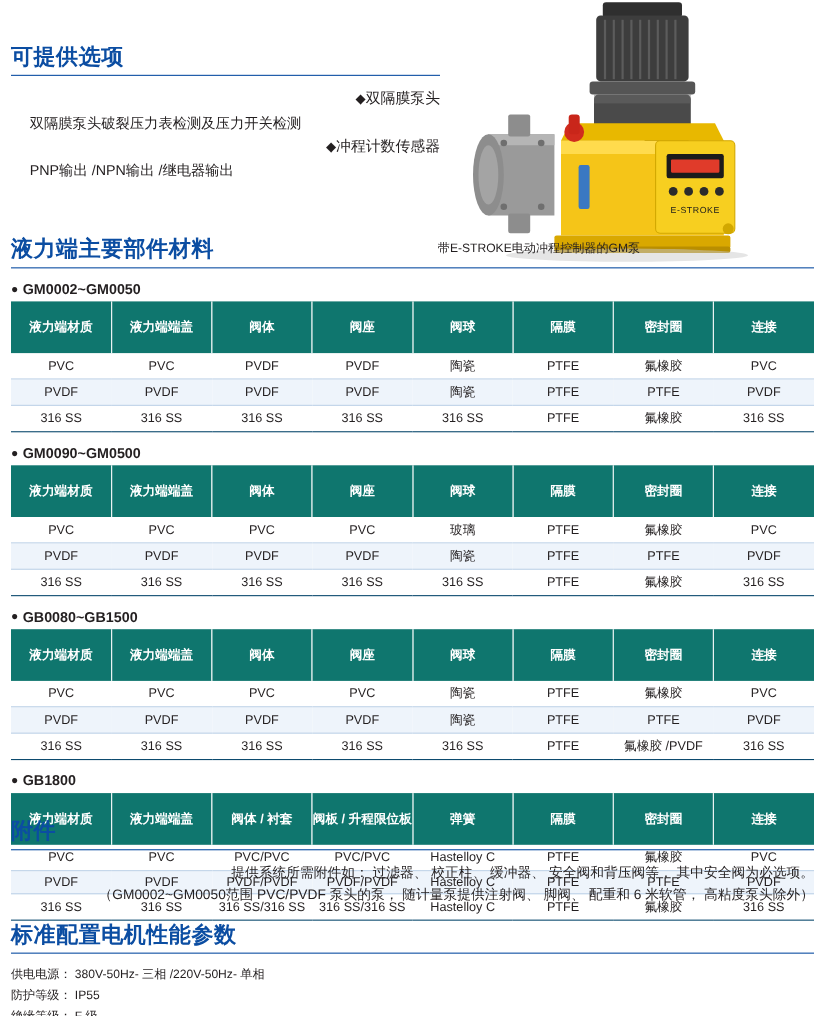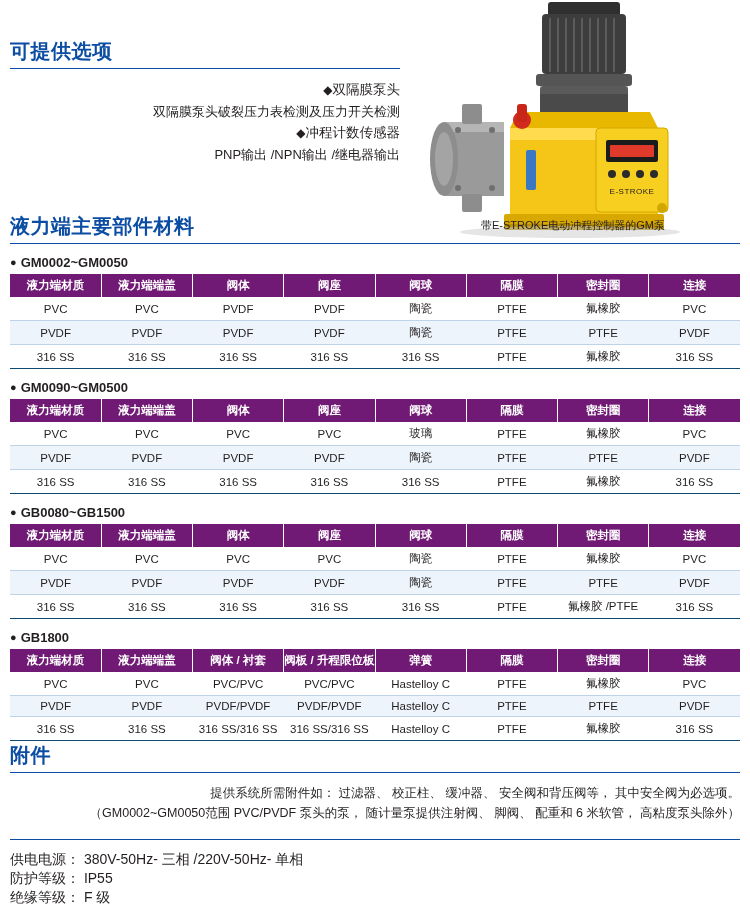--- a/index.html
+++ b/index.html
@@ -51,38 +51,37 @@
   }
   .bullet-line .dot {
     display: inline-block;
     width: 11px;
     font-size: 12px;
   }
   .sub-line {
     font-size: 13px;
     line-height: 21px;
     margin: 0 0 0 17px;
-    text-align: right;
   }
 
   
   #product-image {
     position: absolute;
     left: 400px;
     top: 0px;
     width: 345px;
     height: 240px;
     text-decoration: underline;
   }
   #product-caption {
     position: absolute;
     left: 398px;
     top: 218px;
     width: 350px;
-    text-align: center;
+    text-align: left;
     font-size: 11px;
     color: #231f20;
   }
 
   
   #materials-section {
     position: absolute;
     left: 10px;
     top: 213px;
     width: 730px;
@@ -98,25 +97,25 @@
     font-size: 11px;
     margin-right: 4px;
     vertical-align: 1px;
   }
   table.mat {
     width: 730px;
     border-collapse: collapse;
     table-layout: fixed;
   }
   table.mat th {
-    background: #701a75;
+    background: #0f766e;
     color: #ffffff;
     font-size: 11.5px;
     font-weight: bold;
-    padding: 4px 0;
+    padding: 16px 0;
     text-align: center;
     border-right: 1px solid #ffffff;
   }
   table.mat th:last-child { border-right: none; }
   table.mat td {
     font-size: 11.5px;
     text-align: center;
     padding: 4px 0;
     color: #231f20;
     border-bottom: 1px solid #bfd3e8;
@@ -143,21 +142,21 @@
   }
 
   
   #motor-section {
     position: absolute;
     left: 10px;
     top: 836px;
     width: 730px;
   }
   .spec-line {
-    font-size: 14px;
+    font-size: 11px;
     line-height: 19px;
     margin: 0;
   }
 </style>
 </head>
 <body>
 
 <div class="page">
 
   <div id="options-block">
@@ -384,21 +383,21 @@
           <td>PTFE</td>
           <td>PVDF</td>
         </tr>
         <tr>
           <td>316 SS</td>
           <td>316 SS</td>
           <td>316 SS</td>
           <td>316 SS</td>
           <td>316 SS</td>
           <td>PTFE</td>
-          <td>氟橡胶 /PTFE</td>
+          <td>氟橡胶 /PVDF</td>
           <td>316 SS</td>
         </tr>
       </tbody>
     </table>
 
     <div class="model-label">
       <span class="dot">●</span><span>GB1800</span>
     </div>
     <table class="mat">
       <thead>
@@ -449,20 +448,21 @@
   </div>
 
   <div id="accessories-section">
     <h2 class="section-title">附件</h2>
     <hr class="rule">
     <p class="para">提供系统所需附件如： 过滤器、 校正柱、 缓冲器、 安全阀和背压阀等， 其中安全阀为必选项。</p>
     <p class="para">（GM0002~GM0050范围 PVC/PVDF 泵头的泵， 随计量泵提供注射阀、 脚阀、 配重和 6 米软管， 高粘度泵头除外）</p>
   </div>
 
   <div id="motor-section">
+    <h2 class="section-title">标准配置电机性能参数</h2>
     <hr class="rule">
     <p class="spec-line">供电电源： 380V-50Hz- 三相 /220V-50Hz- 单相</p>
     <p class="spec-line">防护等级： IP55</p>
     <p class="spec-line">绝缘等级： F 级</p>
 
   </div>
 
 </div>
 
 </body></html>

